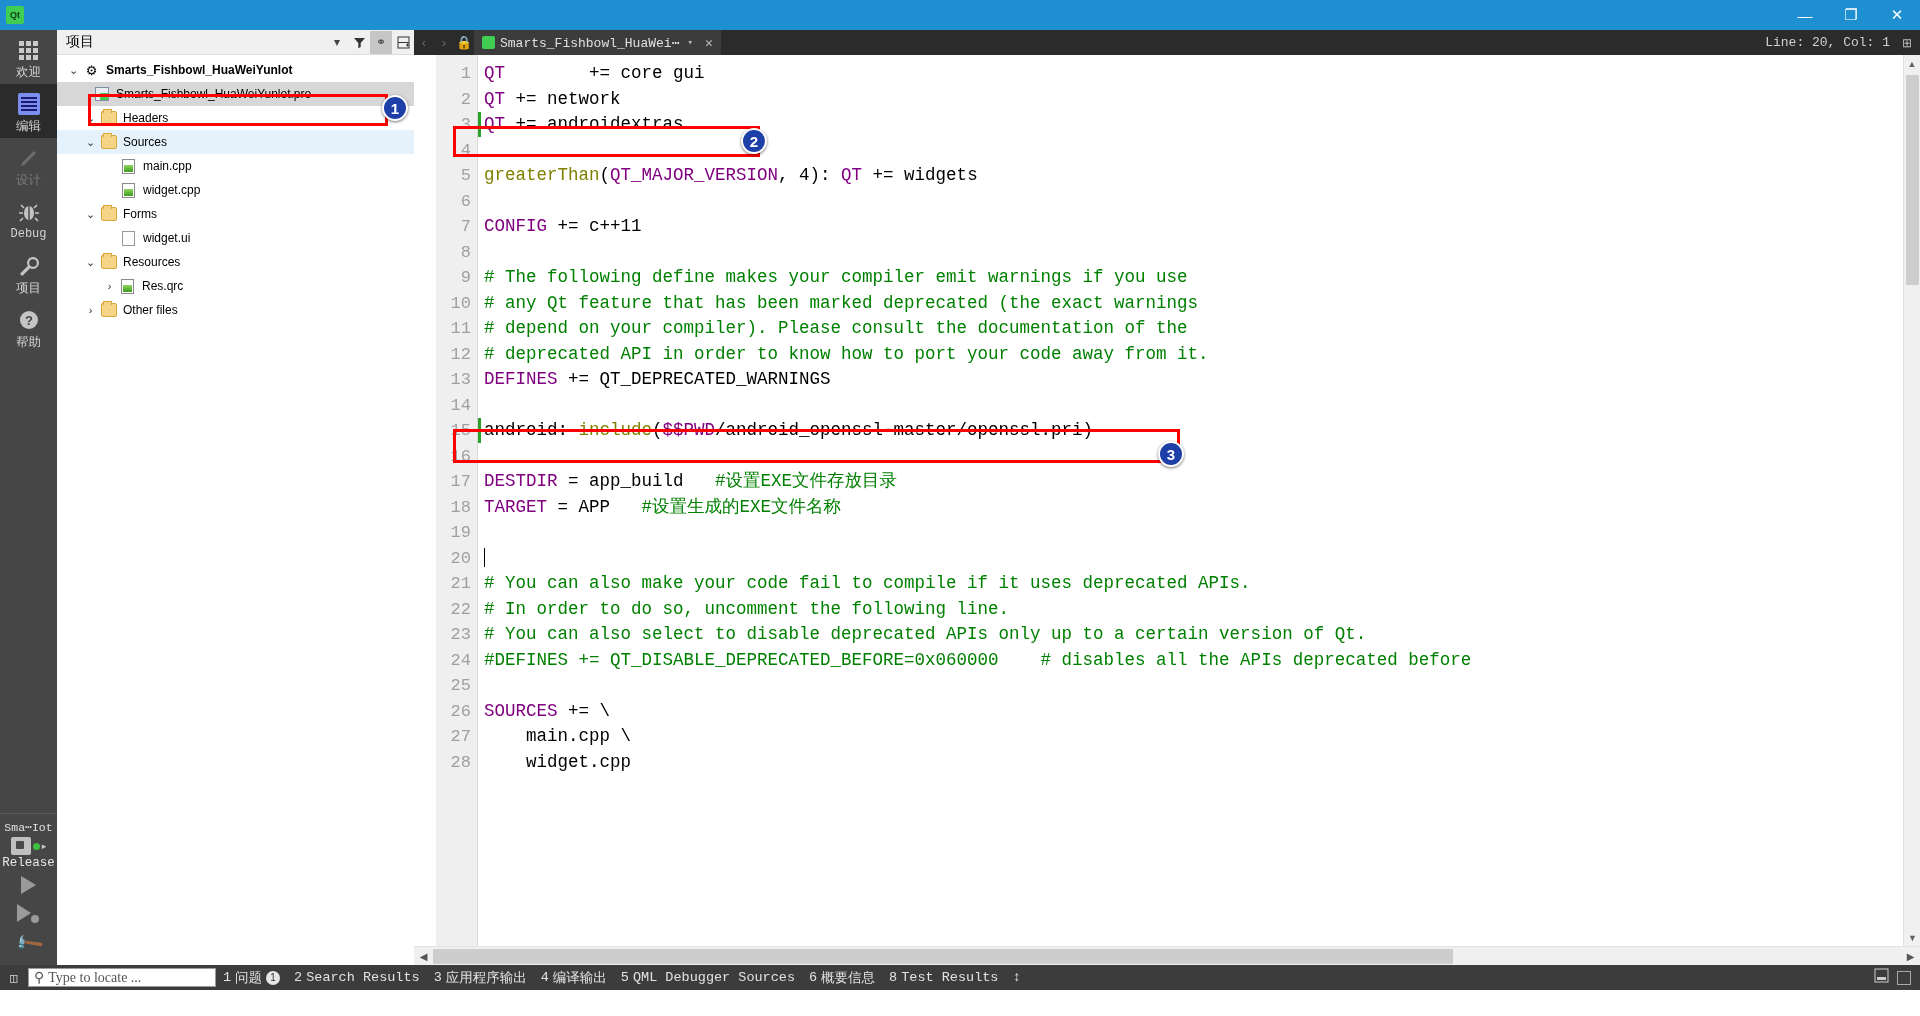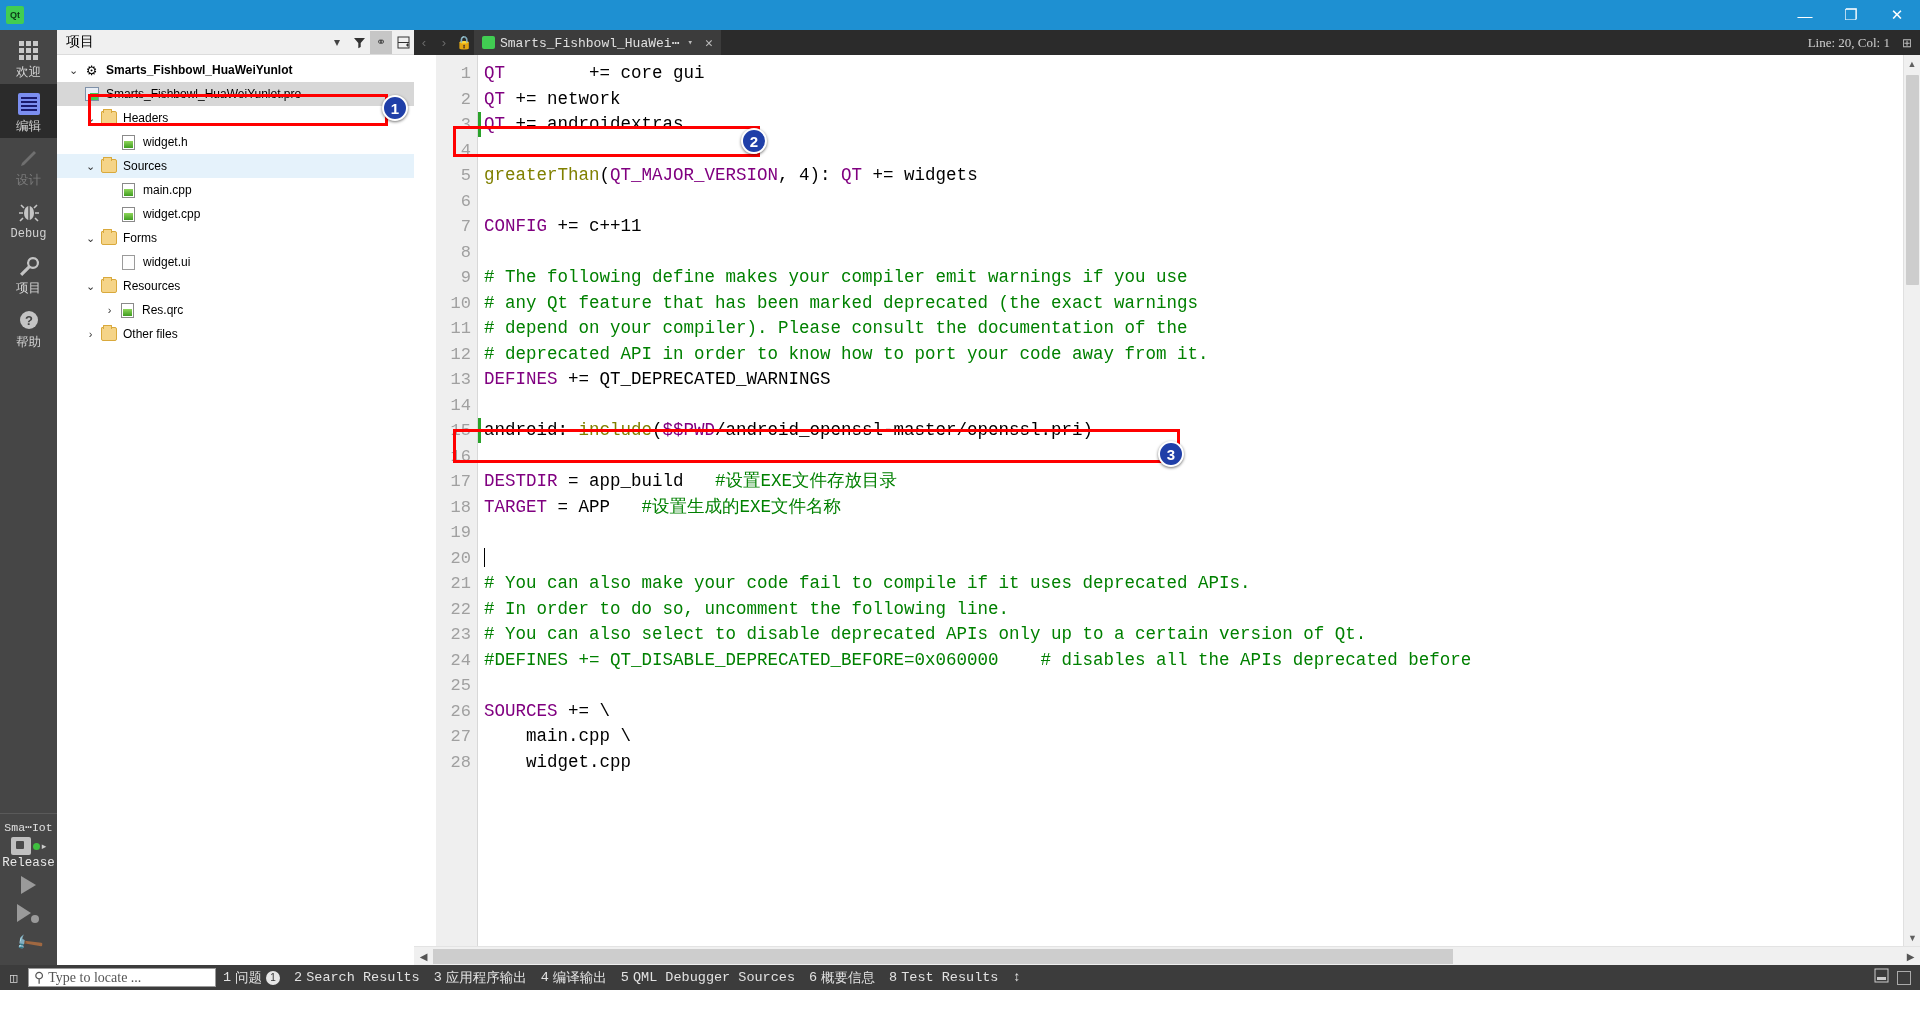--- a/index.html
+++ b/index.html
@@ -163,21 +163,21 @@
   .navb.off { color: #6a6a6a; }
   .tab {
     display: flex; align-items: center; gap: 5px; height: 25px;
     padding: 0 4px 0 8px; background: #3c3c3c; color: #e0e0e0;
     font-family: "Liberation Mono", monospace; font-size: 13px;
   }
   .tab .qtico { width: 13px; height: 13px; background: #41cd52; border-radius: 2px; }
   .tab .cdn { font-size: 9px; color: #bbb; padding: 0 3px; }
   .tab .xx { font-size: 13px; color: #bbb; padding: 0 4px; }
   .line-col {
-    margin-left: auto; font-family: Liberation Serif, serif;
+    margin-left: auto; font-family: Liberation Mono, monospace;
     font-size: 13px; color: #cfcfcf; padding-right: 10px;
   }
   .split-ico { width: 20px; text-align: center; color: #bbb; font-size: 12px; padding-right: 6px;}
 
   .code-wrap { flex: 1; display: flex; position: relative; overflow: hidden; background: #fff; }
   .marker-col { width: 22px; background: #ffffff; flex: none; }
   .gutter {
     width: 42px; background: #efefef; color: #a0a0a0; flex: none;
     font-family: "Liberation Mono", monospace; font-size: 17px;
     text-align: right; padding-top: 6px; padding-right: 6px;
@@ -375,35 +375,31 @@
         </span>
       </div>
       <div class="tree">
 
         <div class="row" style="padding-left:8px">
           <span class="chev">⌄</span>
           <span class="ficon">⚙</span>
           <span class="tree-label lbl-bold">Smarts_Fishbowl_HuaWeiYunlot</span>
         </div>
 
-        <div class="row sel" style="padding-left:25px">
+        <div class="row sel" style="padding-left:35px">
           <span class="ficon"><span class="gl gl-pro"></span></span>
           <span class="tree-label">Smarts_Fishbowl_HuaWeiYunlot.pro</span>
         </div>
 
         <div class="row" style="padding-left:25px">
           <span class="chev">⌄</span>
           <span class="ficon"><span class="gl gl-folder"></span></span>
           <span class="tree-label">Headers</span>
         </div>
 
-        <div class="row" style="padding-left:62px">
-          <span class="ficon"><span class="gl gl-doc"></span></span>
-          <span class="tree-label">widget.h</span>
-        </div>
 
         <div class="row hl" style="padding-left:25px">
           <span class="chev">⌄</span>
           <span class="ficon"><span class="gl gl-folder"></span></span>
           <span class="tree-label">Sources</span>
         </div>
 
         <div class="row" style="padding-left:62px">
           <span class="ficon"><span class="gl gl-doc"></span></span>
           <span class="tree-label">main.cpp</span>

